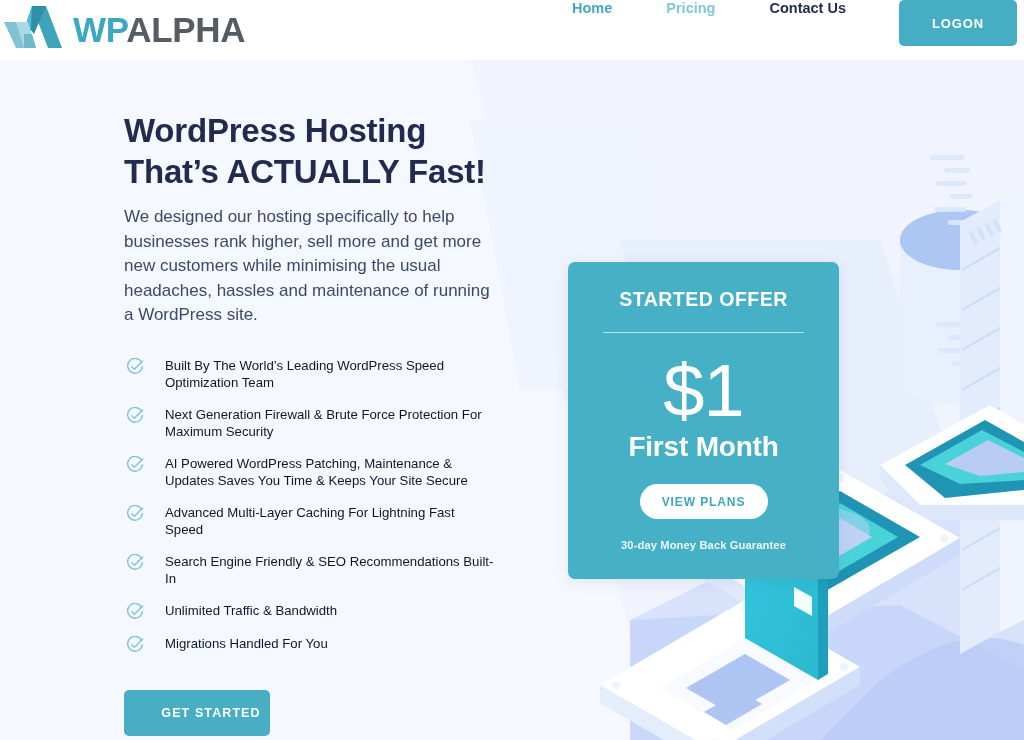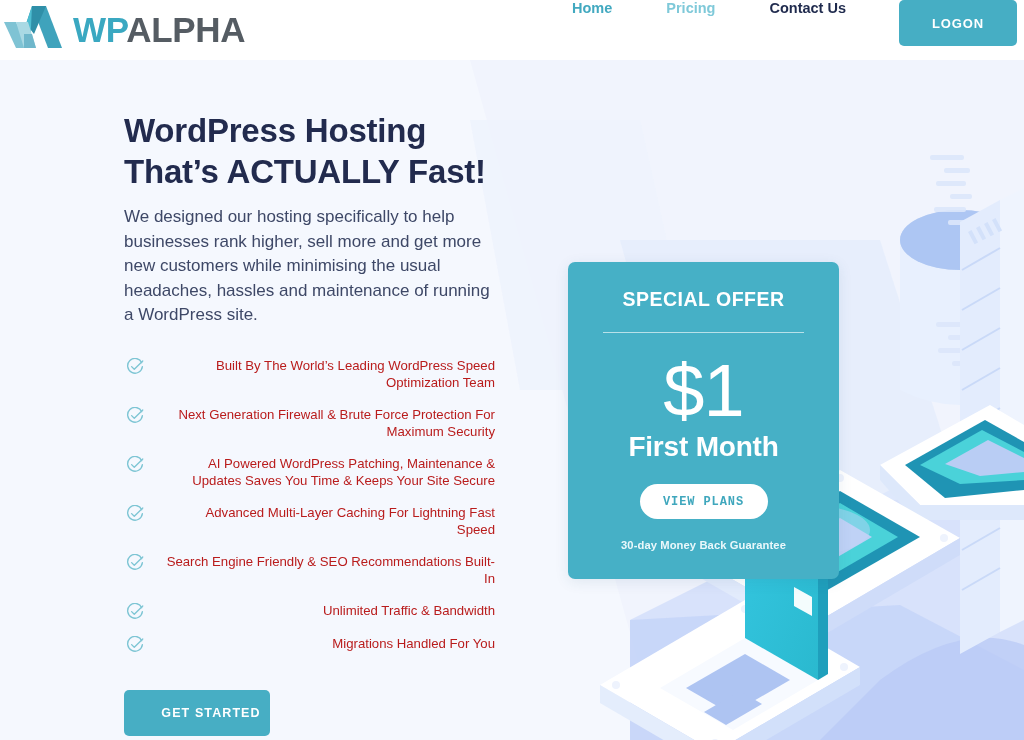--- a/index.html
+++ b/index.html
@@ -137,23 +137,22 @@
     width: 18px;
     height: 18px;
     flex: 0 0 18px;
     margin-top: 1px;
     margin-right: 21px;
     margin-left: 2px;
   }
   .feature-text {
     font-size: 13.2px;
     line-height: 17.5px;
-    color: #b91c1c;
+    color: #0f172a;
     width: 330px;
-    text-align: right;
   }
 
   .cta-btn {
     margin-top: 36px;
     width: 146px;
     height: 46px;
     background: #47aec4;
     border: none;
     border-radius: 5px;
     color: #ffffff;
@@ -220,21 +219,21 @@
     width: 128px;
     height: 35px;
     background: #ffffff;
     border: none;
     border-radius: 18px;
     color: #3fa7bd;
     font-size: 12px;
     font-weight: bold;
     letter-spacing: 0.9px;
     cursor: pointer;
-    font-family: Liberation Mono, monospace;
+    font-family: Liberation Sans, sans-serif;
   }
   .offer-note {
     margin-top: 20px;
     font-size: 11.2px;
     font-weight: bold;
     color: #eaf8fb;
     letter-spacing: 0.1px;
   }
 </style>
 </head>
@@ -456,19 +455,19 @@
         <polyline points="6.2,9.6 9.2,12.6 18.6,3.4" fill="none" stroke="#7dc5d4" stroke-width="1.5" stroke-linecap="round" stroke-linejoin="round"></polyline>
       </svg>
       <span class="feature-text">Migrations Handled For You</span>
     </li>
   </ul>
 
   <button class="cta-btn">GET STARTED</button>
 </div>
 
 <div class="offer-card">
-  <div class="offer-title">SPECIAL OFFER</div>
+  <div class="offer-title">STARTED OFFER</div>
   <div class="offer-rule"></div>
   <div class="offer-price">$1</div>
   <div class="offer-period">First Month</div>
   <button class="offer-btn">VIEW PLANS</button>
   <div class="offer-note">30-day Money Back Guarantee</div>
 </div>
 
 </body></html>

